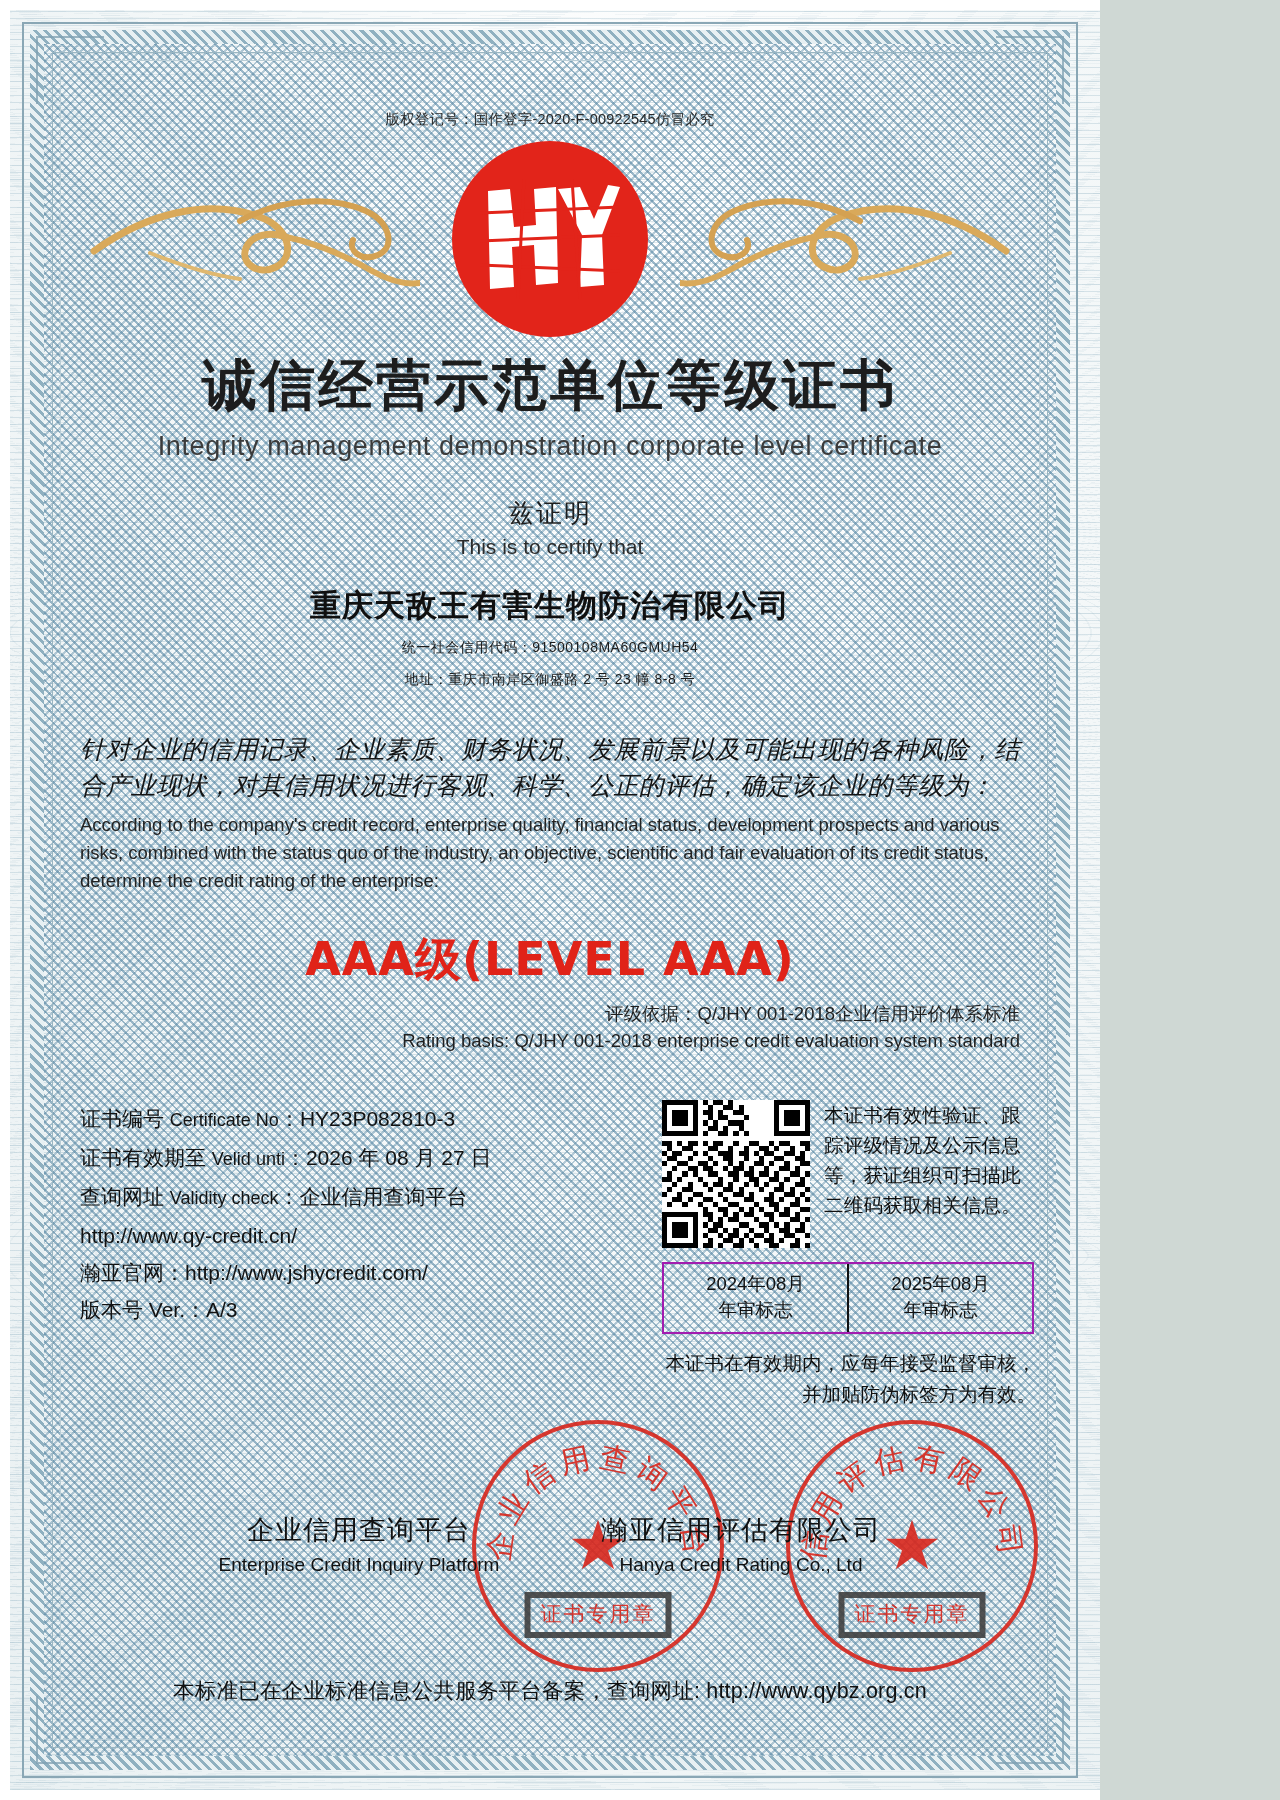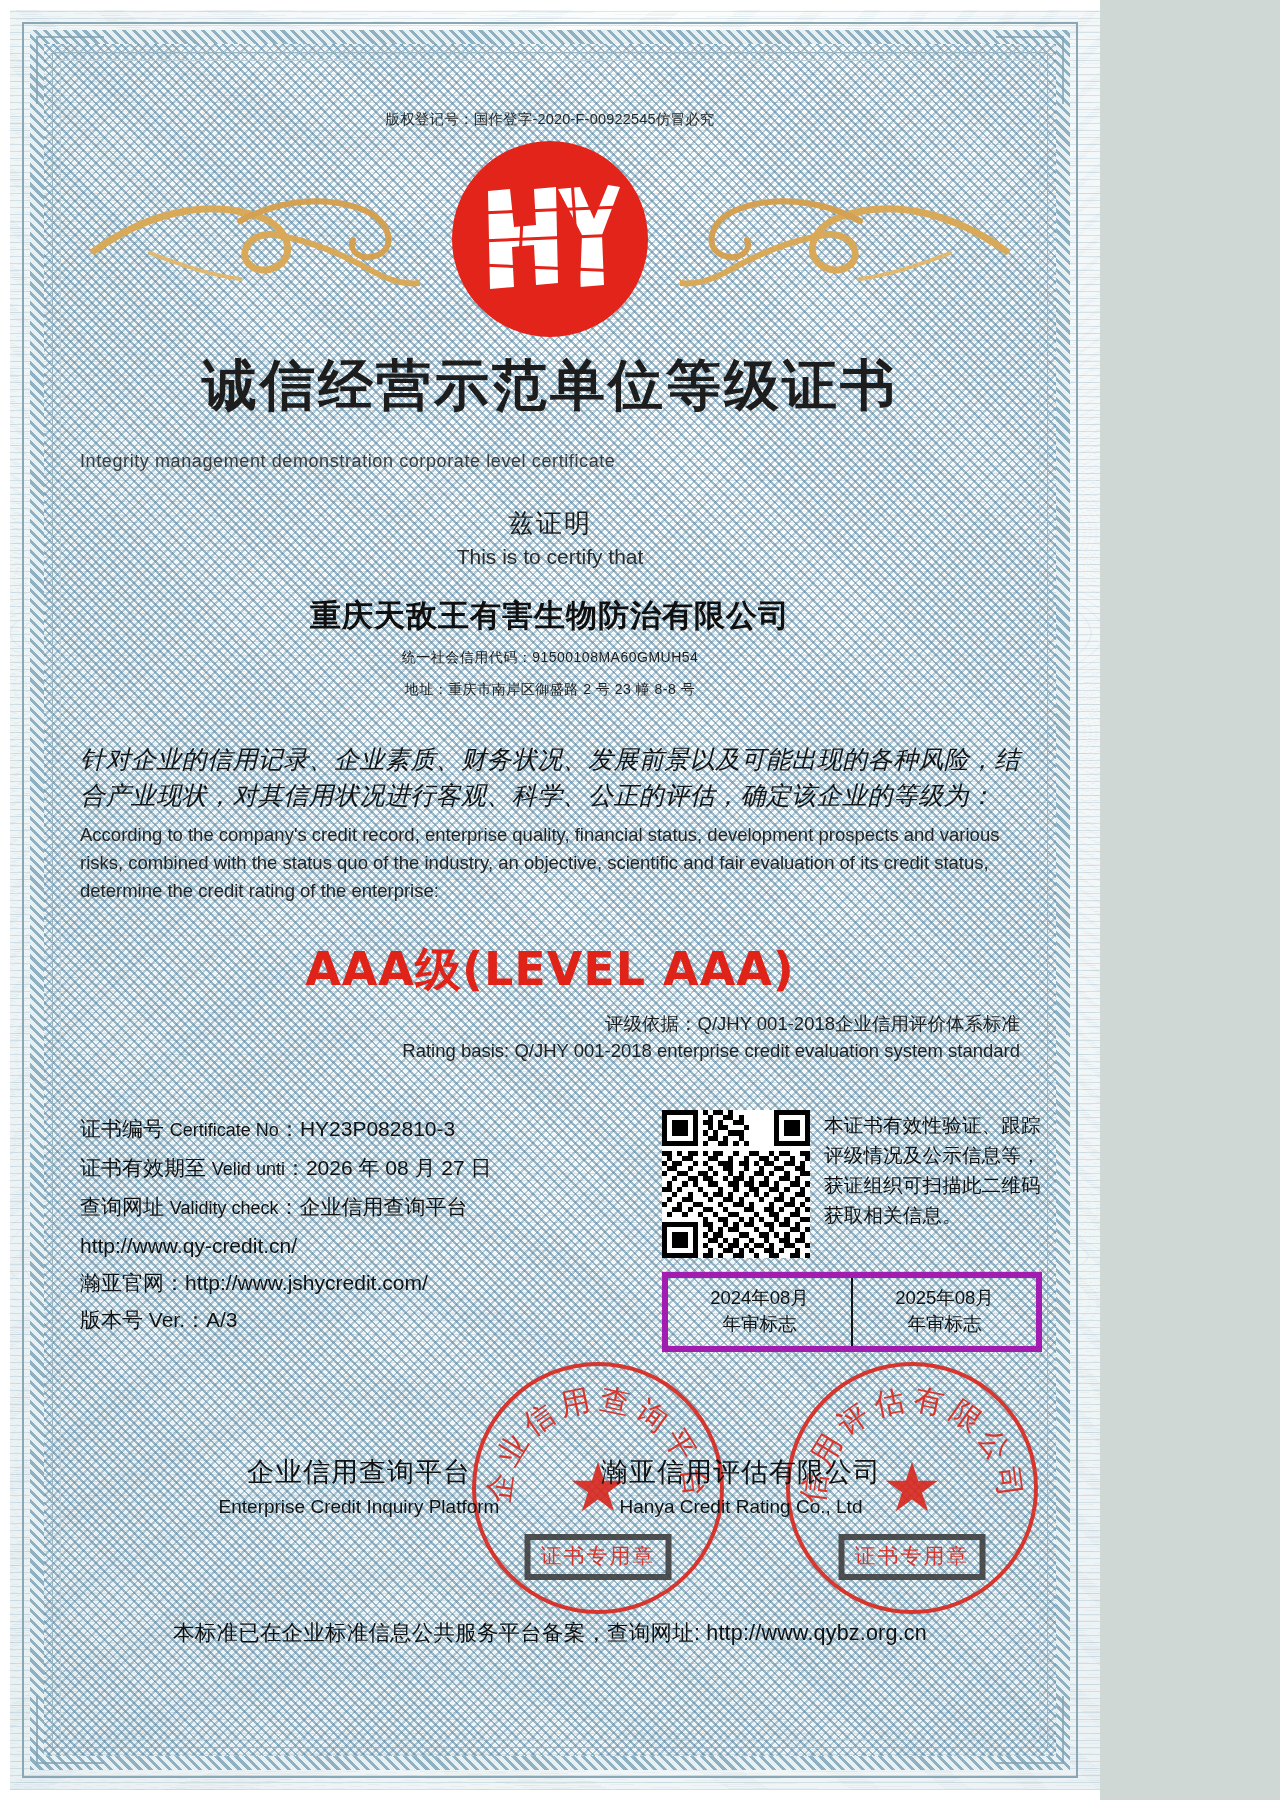--- a/index.html
+++ b/index.html
@@ -129,24 +129,25 @@
   h1.title-cn {
     text-align: center;
     font-size: 55px;
     font-weight: 700;
     color: #1d1d1d;
     letter-spacing: 3px;
     margin: 4px 0 0;
     font-family: "DejaVu Sans", "Liberation Sans", sans-serif;
   }
   .title-en {
-    font-size: 18px;
+    text-align: center;
+    font-size: 27px;
     color: #3b3b3b;
     letter-spacing: .6px;
-    margin-top: 28px;
+    margin-top: 8px;
   }
   .certify-cn {
     text-align: center;
     font-size: 26px;
     color: #1d1d1d;
     margin-top: 34px;
     letter-spacing: 2px;
   }
   .certify-en {
     text-align: center;
@@ -234,21 +235,21 @@
   }
   .qr-note {
     font-size: 19.5px;
     line-height: 30px;
     color: #101010;
     letter-spacing: .2px;
   }
   .stamp-boxes {
     display: flex;
     margin-top: 14px;
-    border: 6px solid #a21caf;
+    border: 2px solid #a21caf;
     width: 368px;
   }
   .stamp-box {
     flex: 1 1 50%;
     text-align: center;
     padding: 7px 0 9px;
     font-size: 18.5px;
     line-height: 26px;
     color: #111;
   }
@@ -649,20 +650,21 @@
           <div class="stamp-box">
             <div>2024年08月</div>
             <div>年审标志</div>
           </div>
           <div class="stamp-box">
             <div>2025年08月</div>
             <div>年审标志</div>
           </div>
         </div>
 
+        <div class="qr-footnote">本证书在有效期内，应每年接受监督审核，并加贴防伪标签方为有效。</div>
       </div>
     </div>
 
     <div class="seals">
       <div class="seal left">
         <svg class="seal-arc" viewBox="0 0 244 244">
           <defs>
             <path id="arcL" d="M 34,132 A 88,88 0 0 1 210,132"></path>
           </defs>
           <text font-size="30" fill="#d8261c" letter-spacing="6" font-family="DejaVu Sans, sans-serif">

